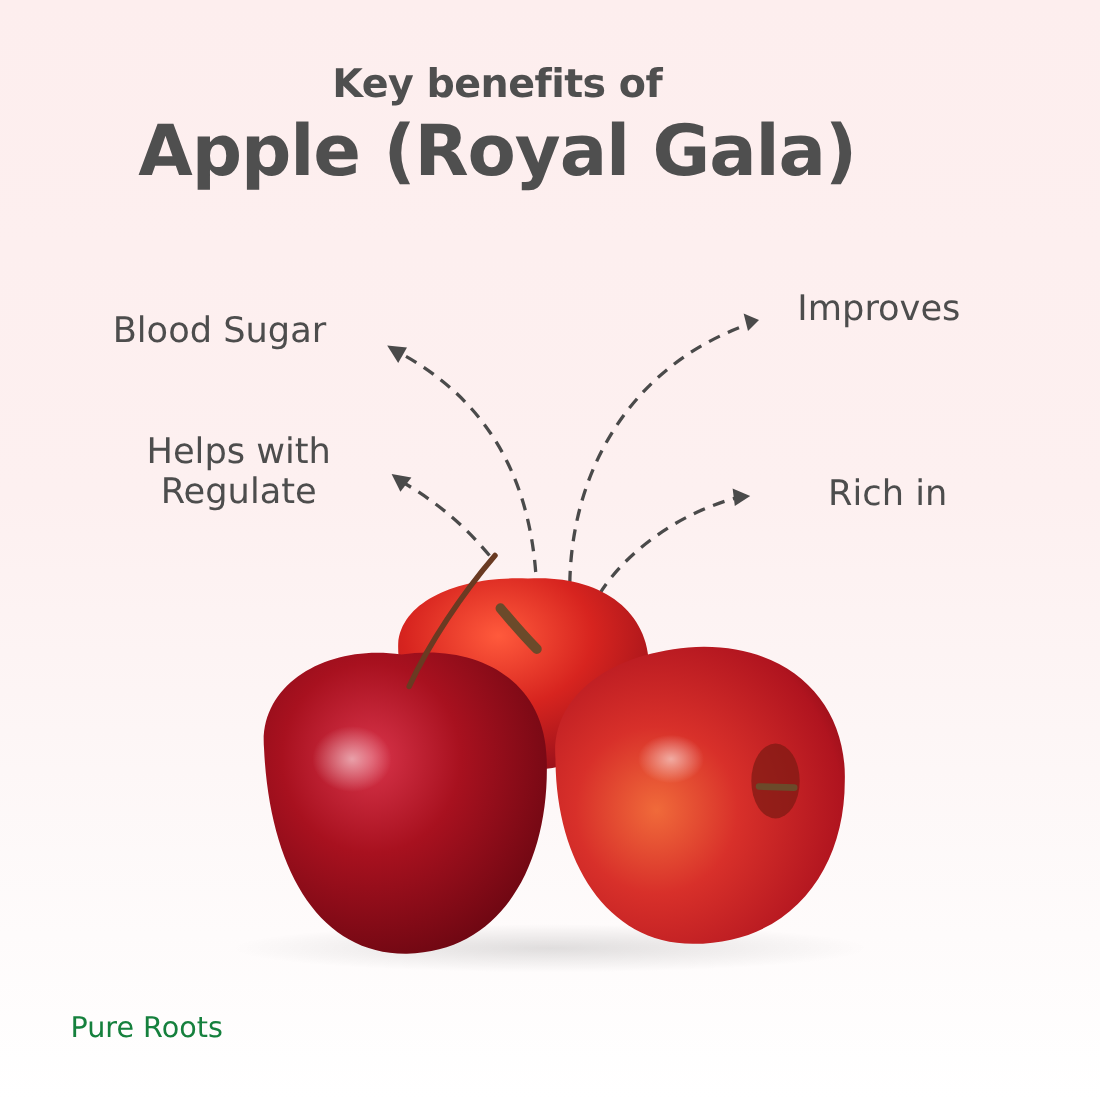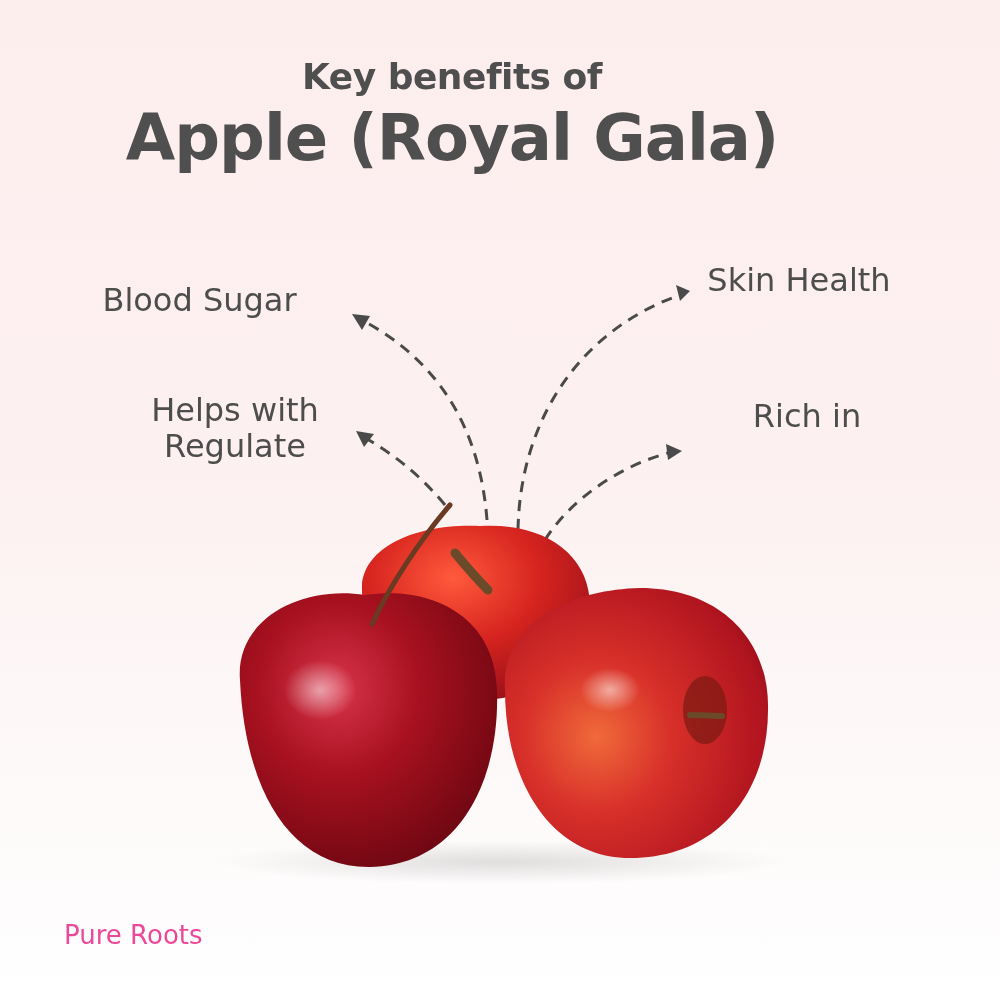--- a/index.html
+++ b/index.html
@@ -3,42 +3,42 @@
 <meta charset="utf-8">
 <style>
   html,body{margin:0;padding:0;}
   body{width:1000px;height:1000px;overflow:hidden;position:relative;
     background:linear-gradient(180deg,#fdeeee 0%,#fdf0f0 45%,#fdf7f7 70%,#ffffff 100%);
     font-family:"Liberation Sans",sans-serif;color:#4d4d4d;}
   .title-wrap{position:absolute;left:0;top:55px;width:904px;text-align:center;}
   .subtitle{font-family:"DejaVu Sans",sans-serif;font-weight:bold;font-size:36px;color:#4f4f4f;letter-spacing:-0.5px;line-height:44px;}
   .title{font-family:"DejaVu Sans",sans-serif;font-weight:bold;font-size:64px;color:#4f4f4f;letter-spacing:-1px;line-height:78px;}
   .label{position:absolute;font-family:"DejaVu Sans",sans-serif;font-size:32px;line-height:36px;color:#4d4d4d;text-align:center;white-space:nowrap;}
-  .footer{position:absolute;left:64px;top:920px;font-family:"DejaVu Sans",sans-serif;font-size:26px;color:#ec4899;}
+  .footer{position:absolute;left:64px;top:920px;font-family:"DejaVu Sans",sans-serif;font-size:26px;color:#15803d;}
   svg.overlay{position:absolute;left:0;top:0;}
 </style>
 </head>
 <body>
 
 <div class="title-wrap">
   <div class="subtitle">Key benefits of</div>
   <div class="title">Apple (Royal Gala)</div>
 </div>
 
 <div class="label" style="left:82px;top:282px;width:235px;">
   <div>Blood Sugar</div>
 </div>
-<div class="label" style="left:130px;top:392px;width:210px;">
+<div class="label" style="left:112px;top:392px;width:210px;">
   <div>Helps with</div>
   <div>Regulate</div>
 </div>
 <div class="label" style="left:688px;top:262px;width:222px;">
-  <div>Skin Health</div>
+  <div>Improves</div>
 </div>
-<div class="label" style="left:686px;top:398px;width:242px;">
+<div class="label" style="left:686px;top:430px;width:242px;">
   <div>Rich in</div>
 </div>
 
 <svg class="overlay" width="1000" height="1000" viewBox="0 0 1000 1000">
   <defs>
     <radialGradient id="gA" cx="0.38" cy="0.35" r="0.7">
       <stop offset="0" stop-color="#d8344a"></stop>
       <stop offset="0.45" stop-color="#a8111f"></stop>
       <stop offset="1" stop-color="#6e0712"></stop>
     </radialGradient>

